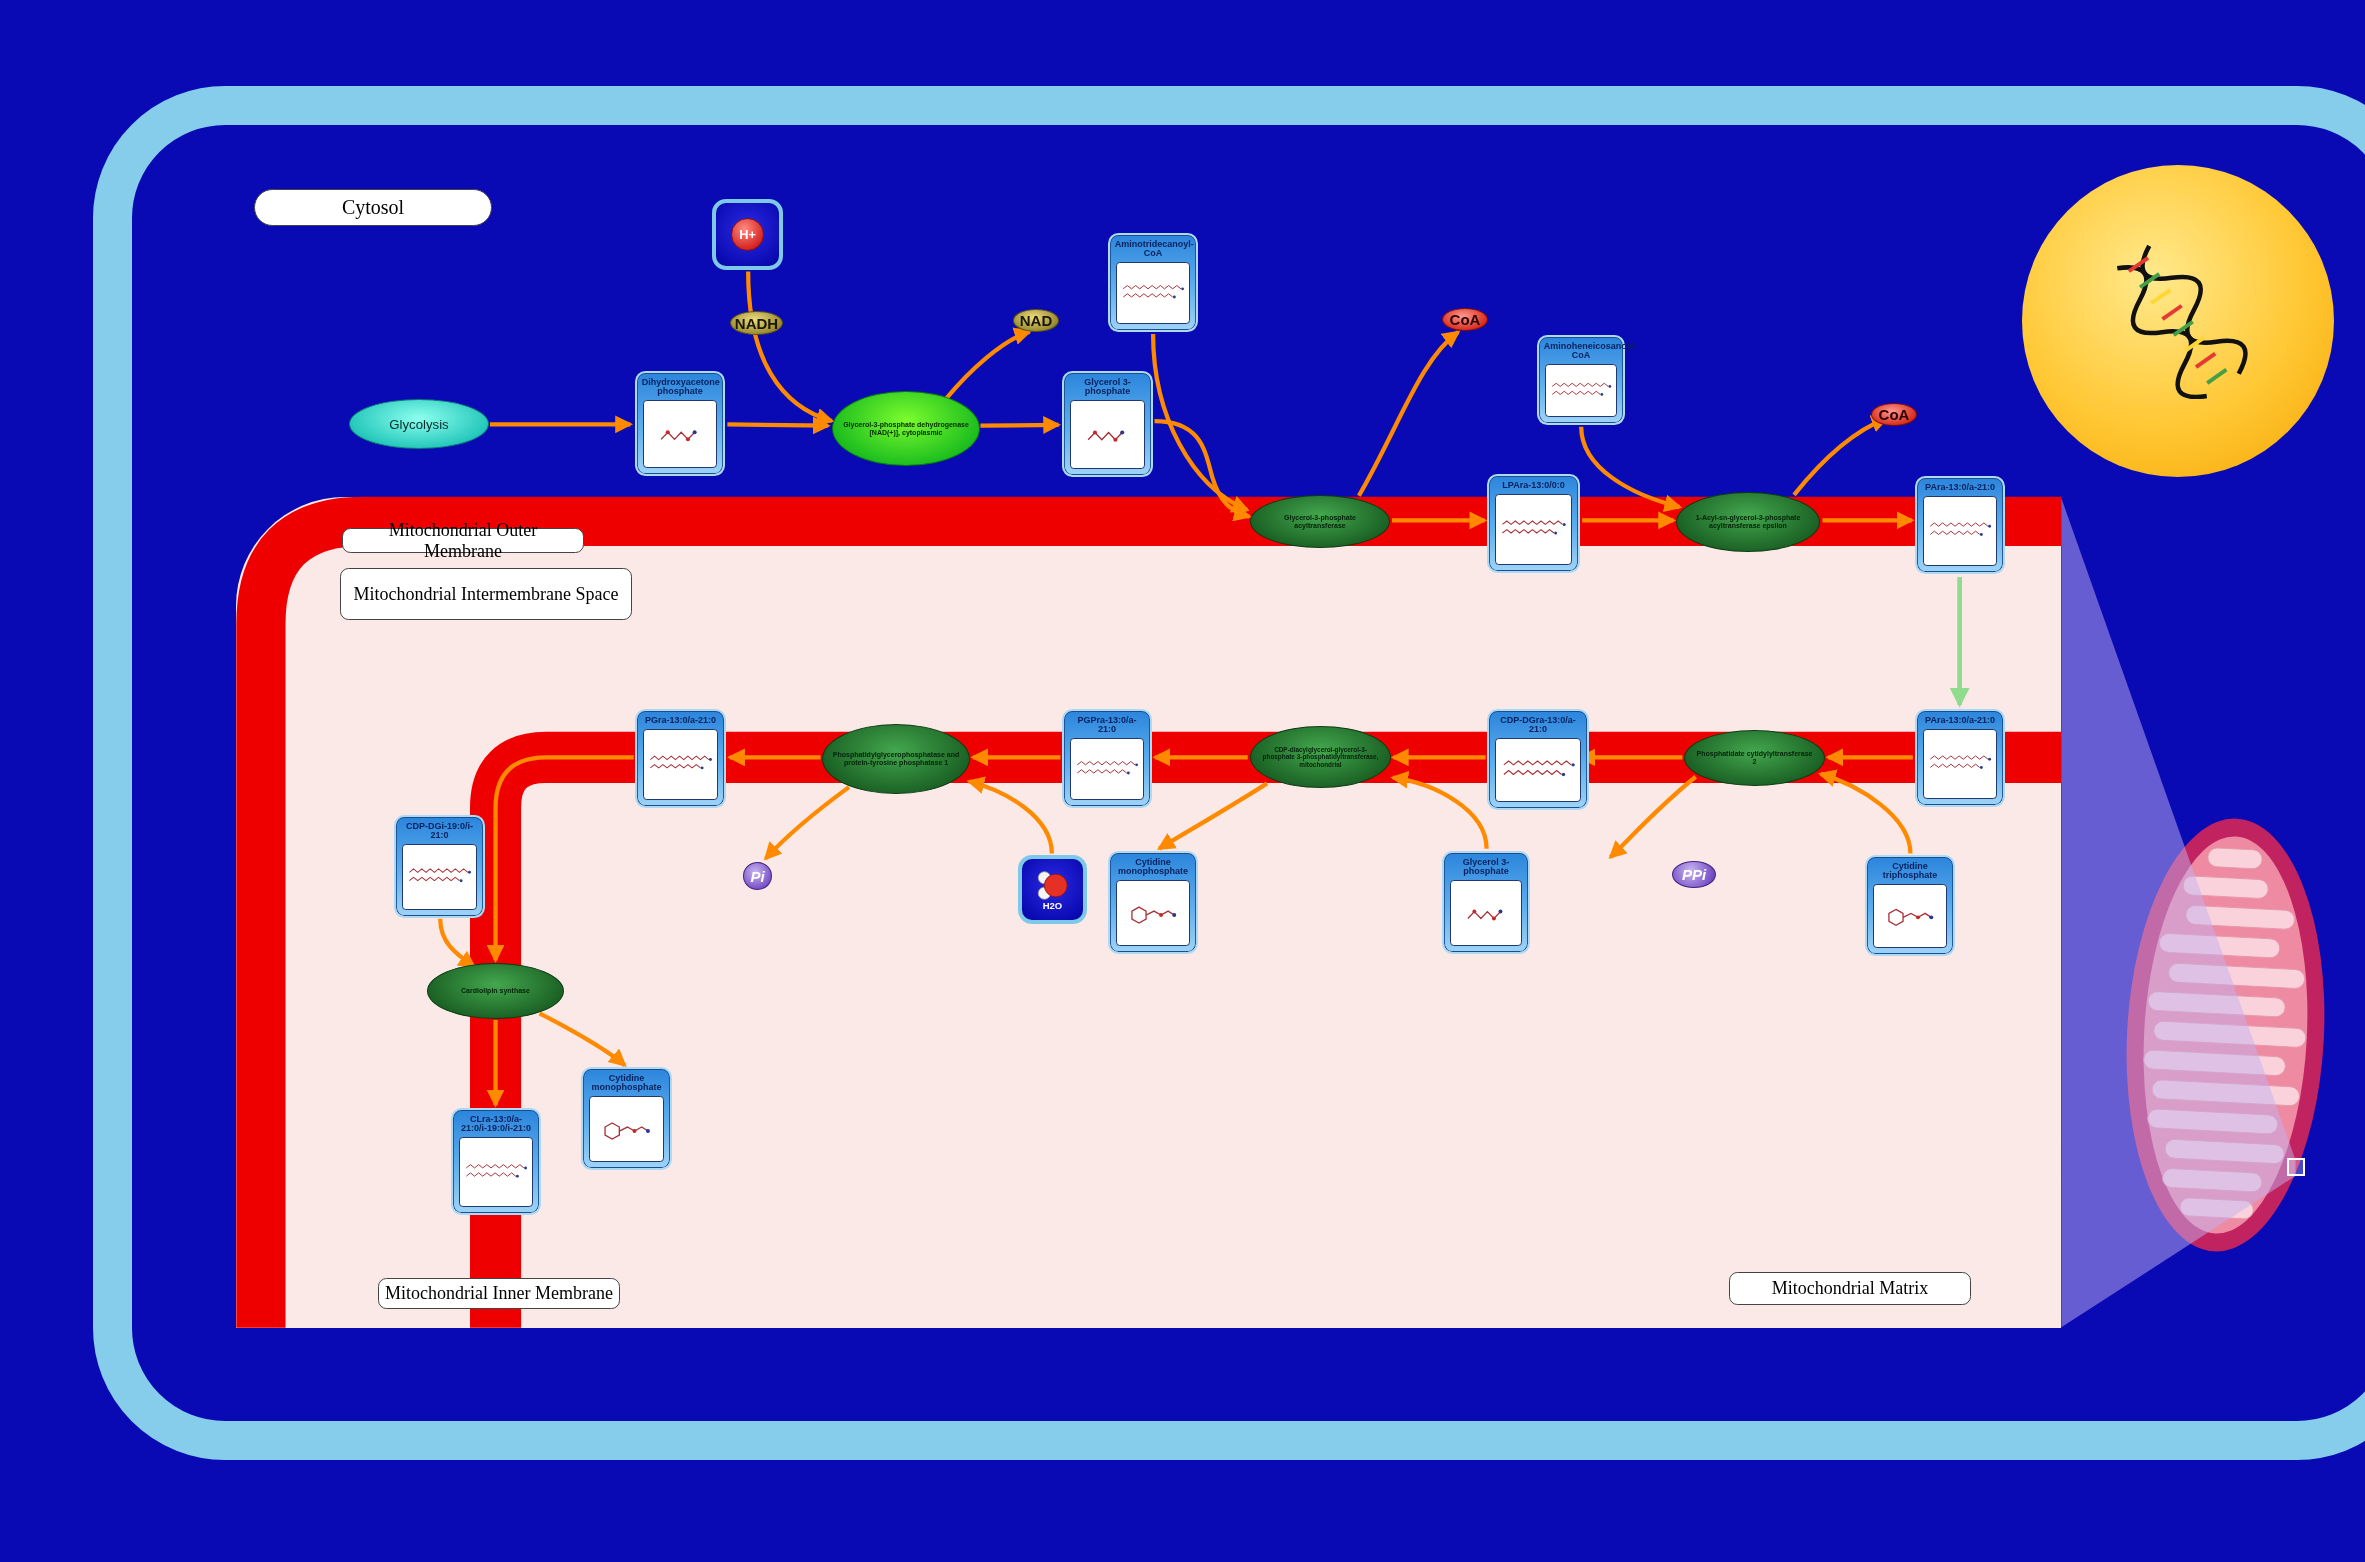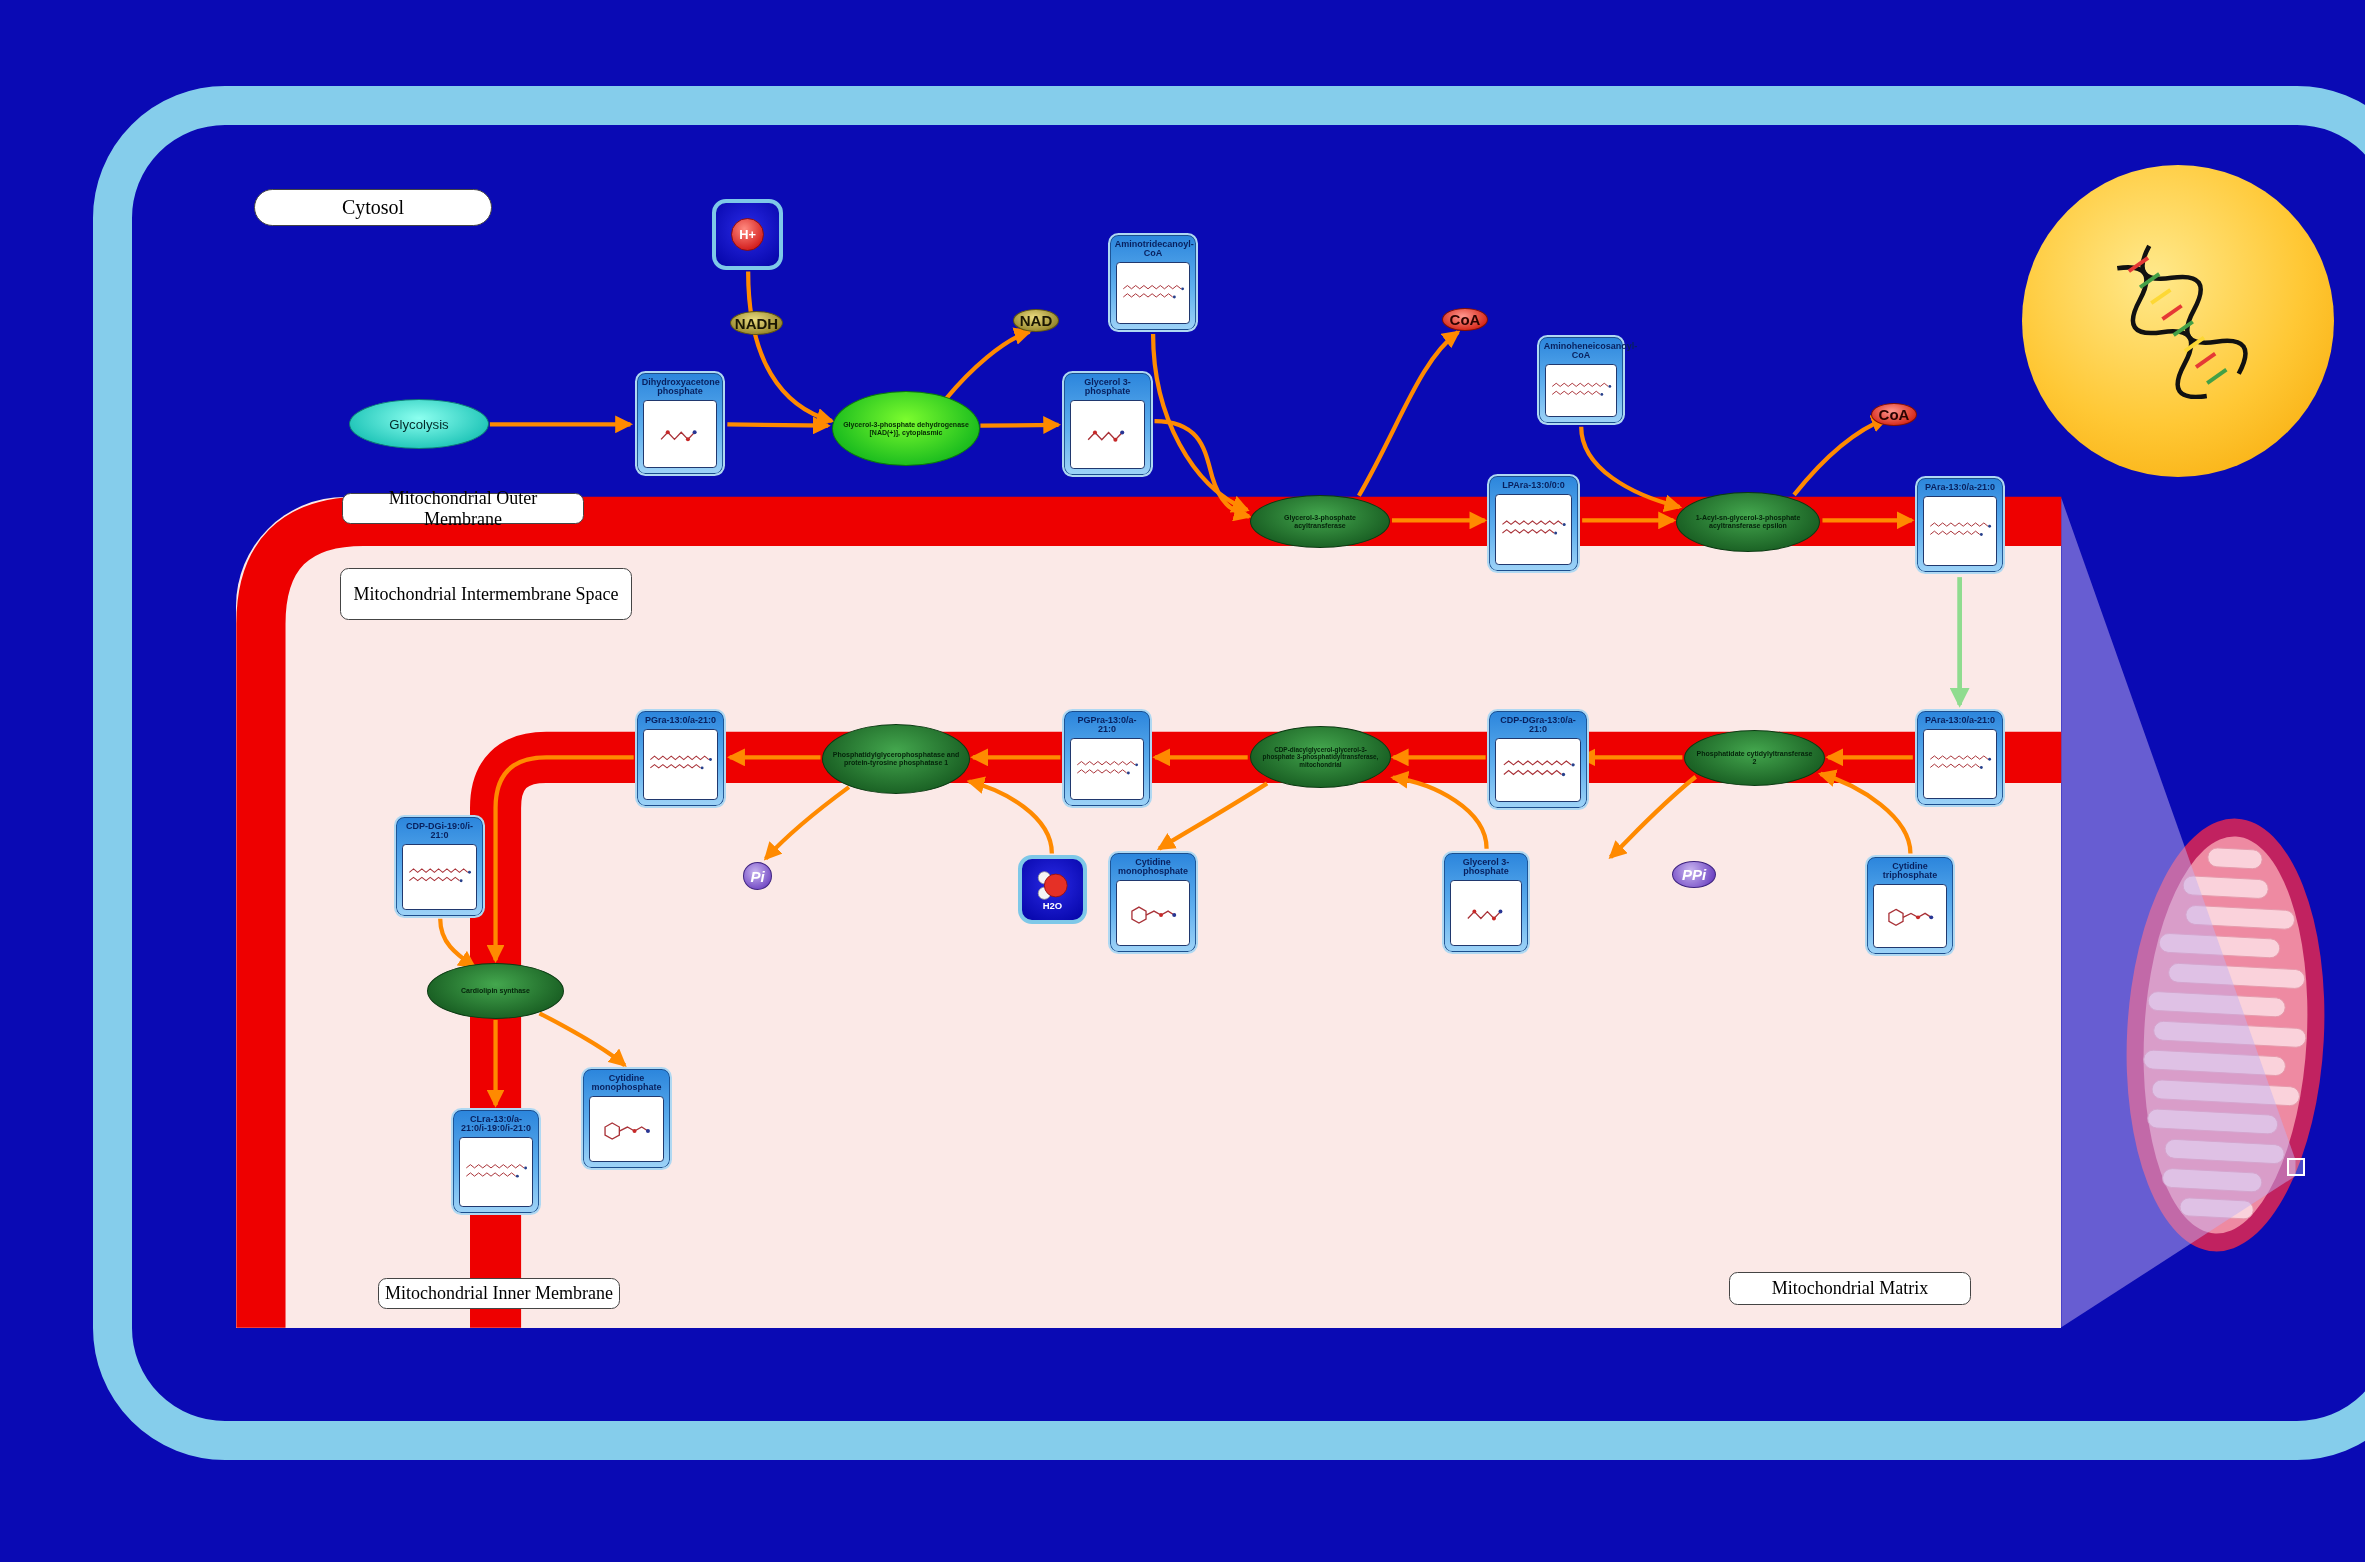--- a/index.html
+++ b/index.html
@@ -172,21 +172,21 @@
       <path d="M 930 1942 C 930 1992 962 2016 1002 2044" marker-end="url(#ah)"></path>
       <path d="M 1140 2142 C 1225 2186 1286 2222 1320 2252" marker-end="url(#ah)"></path>
       <path d="M 1047 2156 L 1047 2336" marker-end="url(#ah)"></path>
     </g>
     <path d="M 4142 1220 L 4142 1490" stroke="#8FDC8F" stroke-width="10" fill="none" marker-end="url(#ahg)"></path>
   </svg>
 
   <div class="rlabel pill" style="left:254px;top:189px;width:238px;height:37px;font-size:20px">
       <span>Cytosol</span>
     </div>
-  <div class="rlabel" style="left:342px;top:493px;width:242px;height:31px">
+  <div class="rlabel" style="left:342px;top:528px;width:242px;height:25px">
       <span>Mitochondrial Outer Membrane</span>
     </div>
   <div class="rlabel" style="left:340px;top:568px;width:292px;height:52px">
       <span>Mitochondrial Intermembrane Space</span>
     </div>
   <div class="rlabel" style="left:378px;top:1278px;width:242px;height:31px">
       <span>Mitochondrial Inner Membrane</span>
     </div>
   <div class="rlabel" style="left:1729px;top:1272px;width:242px;height:33px">
       <span>Mitochondrial Matrix</span>

